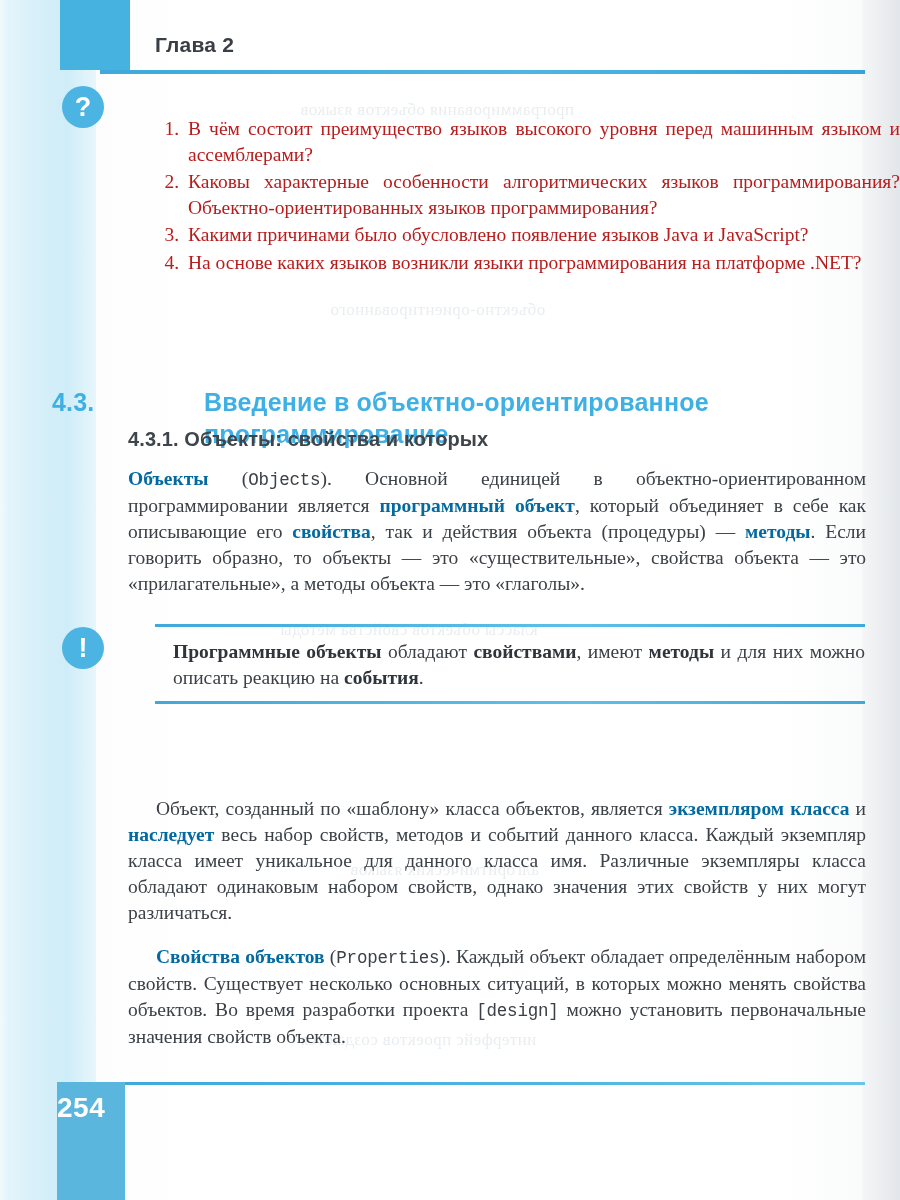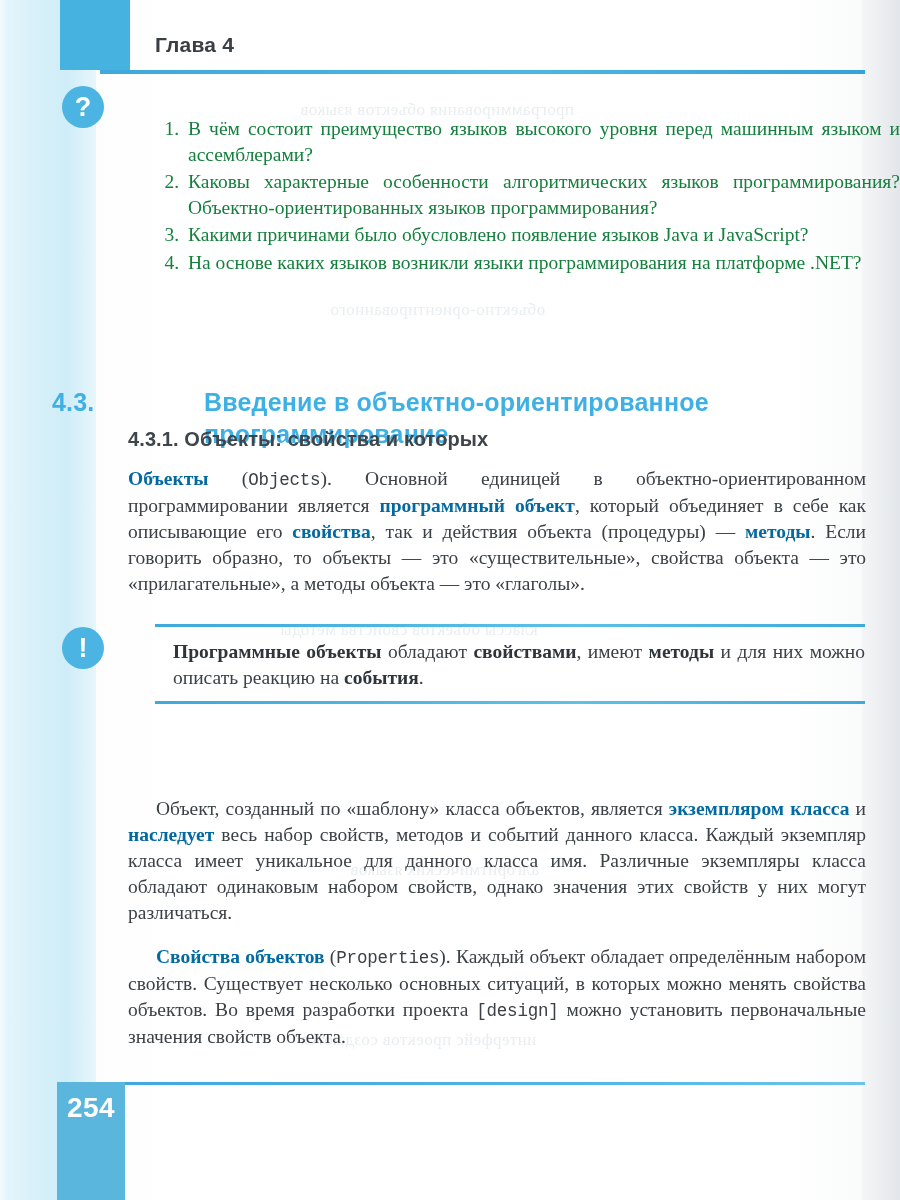--- a/index.html
+++ b/index.html
@@ -129,21 +129,21 @@
     position: absolute;
     left: 150px;
     top: 116px;
     width: 716px;
     margin: 0;
     padding: 0 0 0 34px;
     list-style: decimal;
     font-family: "Liberation Serif", serif;
     font-size: 19.5px;
     line-height: 25.5px;
-    color: #15803d;
+    color: #b91c1c;
     text-align: justify;
   }
   ol.questions li {
     margin-bottom: 2px;
     padding-left: 4px;
   }
 
   
   .h-main {
     position: absolute;
@@ -236,21 +236,21 @@
     left: 57px;
     top: 1082px;
     width: 68px;
     height: 118px;
     background: #5bb6dd;
   }
   .page-number {
     position: absolute;
     left: 57px;
     top: 1092px;
-    width: 68px;
+    width: 44px;
     text-align: center;
     font-family: "Liberation Sans", sans-serif;
     font-size: 28px;
     font-weight: 700;
     color: #ffffff;
     letter-spacing: 0.5px;
   }
   .footer-rule {
     position: absolute;
     left: 125px;
@@ -270,21 +270,21 @@
   <div class="gutter-band"></div>
   <div class="gutter-edge"></div>
 
   <div class="bleed" style="left:300px; top:100px;">программирования объектов языков</div>
   <div class="bleed" style="left:330px; top:300px;">объектно-ориентированного</div>
   <div class="bleed" style="left:280px; top:620px;">классы объектов свойства методы</div>
   <div class="bleed" style="left:350px; top:860px;">алгоритмических языков</div>
   <div class="bleed" style="left:300px; top:1030px;">интерфейс проектов создаются</div>
 
   <div class="header-block"></div>
-  <div class="chapter-label">Глава 4</div>
+  <div class="chapter-label">Глава 2</div>
   <div class="header-rule"></div>
 
   <div class="margin-icon" id="icon-question">?</div>
 
   <ol class="questions">
     <li>В чём состоит преимущество языков высокого уровня перед машинным языком и ассемблерами?</li>
     <li>Каковы характерные особенности алгоритмических языков программирования? Объектно-ориентированных языков программирования?</li>
     <li>Какими причинами было обусловлено появление языков Java и JavaScript?</li>
     <li>На основе каких языков возникли языки программирования на платформе .NET?</li>
   </ol>

